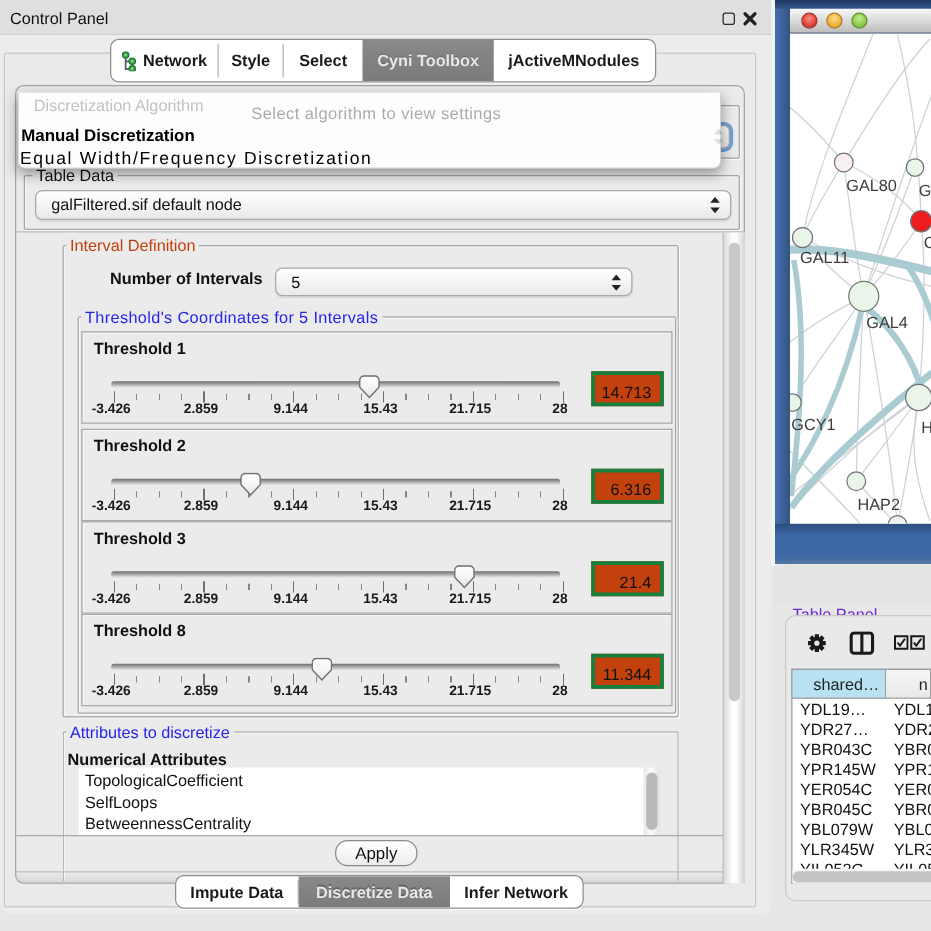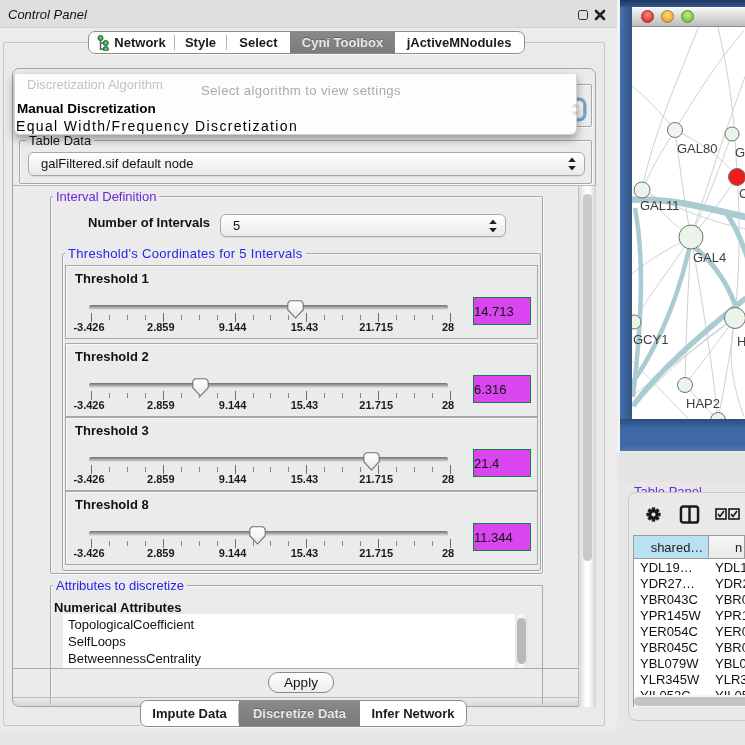--- a/index.html
+++ b/index.html
@@ -3,21 +3,21 @@
 <style>
 *{margin:0;padding:0;box-sizing:border-box;}
 html,body{width:745px;height:745px;overflow:hidden;background:#e7e7e7;
   font-family:"Liberation Sans",sans-serif;-webkit-font-smoothing:antialiased;}
 #page{position:relative;width:745px;height:745px;overflow:hidden;}
 .abs{position:absolute;}
 
 #cp{position:absolute;left:0;top:0;width:617px;height:731px;background:#ececec;
   border-radius:0 0 8px 8px;}
 #cp-title{position:absolute;left:0;top:0;width:617px;height:28px;
-  background:#dfdfdf;border-bottom:1px solid #d2d2d2;font-style:italic;}
+  background:#dfdfdf;border-bottom:1px solid #d2d2d2;}
 #cp-title .t{position:absolute;left:8px;top:7px;font-size:13px;color:#111;}
 #float-ic{position:absolute;left:578px;top:10px;width:10px;height:10px;border:1.8px solid #2b2b2b;border-radius:2.5px;}
 
 #outer{position:absolute;left:3px;top:42px;width:602px;height:684px;border:1px solid #c6c6c6;background:#eaeaea;border-radius:2px;}
 
 #inner{position:absolute;left:12px;top:68px;width:584px;height:639px;border:1px solid #a5a5a5;border-radius:7px;
   background:#ebebeb;box-shadow:inset 0 -9px 7px -6px rgba(0,0,0,0.10);}
 
 .tabbar{position:absolute;background:#fff;border:1px solid #8d8d8d;border-radius:7px;display:flex;overflow:hidden;
   box-shadow:0 1px 0 rgba(255,255,255,.6);}
@@ -37,22 +37,22 @@
   box-shadow:inset 1px 1px 0 rgba(255,255,255,.55);}
 .ttitle{position:absolute;left:9px;top:5px;font-size:13px;font-weight:bold;color:#111;}
 .track{position:absolute;left:23px;top:39px;width:359px;height:5.5px;border-radius:2px;
   background:linear-gradient(#6e6e6e,#9f9f9f 35%,#dcdcdc 75%,#f1f1f1);}
 .ticksmin{position:absolute;left:25px;top:49px;width:360px;height:5px;
   background:repeating-linear-gradient(90deg,#868686 0 1px,transparent 1px 17.95px);}
 .ticksmaj{position:absolute;left:25px;top:47px;width:361px;height:9px;
   background:repeating-linear-gradient(90deg,#6f6f6f 0 1px,transparent 1px 71.8px);}
 .tick-lab{position:absolute;top:55px;transform:translateX(-50%);font-size:11px;font-weight:bold;color:#1a1a1a;white-space:nowrap;}
 .thumb{position:absolute;top:34px;width:17px;height:19px;}
-.vfield{position:absolute;left:407px;top:31px;width:58px;height:28px;background:#d946ef;border:1px solid #15803d;
-  font-size:13px;color:#111;padding:6px 7px 0 0;}
+.vfield{position:absolute;left:407px;top:31px;width:58px;height:28px;background:#c2410c;border:3px solid #15803d;
+  font-size:13px;color:#111;text-align:right;padding:6px 7px 0 0;}
 
 #numlist{position:absolute;left:63px;top:614px;width:452px;height:54px;background:#fff;overflow:hidden;padding-top:2px;
   font-size:13px;color:#111;}
 #numlist div{padding:0 0 0 5px;line-height:17.2px;}
 
 #popup{position:absolute;left:14px;top:74px;width:563px;height:61px;background:#fdfdfd;
   border:1px solid #d2d2d2;border-top:none;border-radius:0 0 6px 6px;
   box-shadow:0 4px 10px rgba(0,0,0,.38);}
 
 .vscroll-track{position:absolute;background:linear-gradient(90deg,#d9d9d9,#fdfdfd 40%,#fdfdfd 60%,#d2d2d2);}
@@ -86,21 +86,21 @@
 <div id="cp">
 <div id="cp-title">
         <span class="t">Control Panel</span>
       </div>
 <div id="float-ic"></div>
 <svg class="abs" style="left:594px;top:9px;" width="12" height="12">
         <path d="M2,2 L10,10 M10,2 L2,10" stroke="#222" stroke-width="2.6" stroke-linecap="round"></path>
       </svg>
 <div id="outer"></div>
 <div id="inner"></div>
-<div class="tabbar" style="left:88px;top:31px;width:437px;height:23px;">
+<div class="tabbar" style="left:88px;top:31px;width:437px;height:35px;">
 <div class="tab" style="width:85px;"><svg width="13" height="16" viewBox="0 0 13 16" style="margin-right:4px;">
             <path d="M3.5,3 V15 M3.5,8 H8.5 M3.5,14 H8.5" stroke="#5a5a6e" stroke-width="1.4" fill="none"></path>
             <circle cx="3.5" cy="3" r="2.6" fill="#3ca14b" stroke="#1f7031" stroke-width="0.9"></circle>
             <circle cx="8.8" cy="8" r="2.6" fill="#3ca14b" stroke="#1f7031" stroke-width="0.9"></circle>
             <circle cx="8.8" cy="14" r="2.6" fill="#3ca14b" stroke="#1f7031" stroke-width="0.9"></circle>
             <circle cx="3.5" cy="3" r="1" fill="#8fd18f"></circle>
             <circle cx="8.8" cy="8" r="1" fill="#8fd18f"></circle>
             <circle cx="8.8" cy="14" r="1" fill="#8fd18f"></circle>
           </svg>Network</div>
 <div class="tabdiv"></div>
@@ -117,21 +117,21 @@
 <div class="abs" style="left:26px;top:133px;background:#ececec;padding:0 3px;font-size:13px;color:#111;">Table Data</div>
 <div class="combo" style="left:28px;top:152px;width:557px;height:24px;">
         <span class="ctext">galFiltered.sif default node</span>
         <svg class="stepper" width="8" height="13">
           <path d="M4,0 L7.8,4.6 L0.2,4.6 Z" fill="#222"></path>
           <path d="M4,13 L7.8,8.4 L0.2,8.4 Z" fill="#222"></path>
         </svg>
       </div>
 <div class="abs" style="left:13px;top:185px;width:583px;height:1px;background:#b9b9b9;"></div>
 <div class="group" style="left:50px;top:196px;width:493px;height:378px;">
-        <span class="glab" style="color:#6d28d9;">Interval Definition</span>
+        <span class="glab" style="color:#c2410c;">Interval Definition</span>
       </div>
 <div class="abs" style="left:88px;top:215px;font-size:13px;font-weight:bold;color:#111;">Number of Intervals</div>
 <div class="combo" style="left:220px;top:214px;width:286px;height:23px;">
         <span class="ctext">5</span>
         <svg class="stepper" width="8" height="13">
           <path d="M4,0 L7.8,4.6 L0.2,4.6 Z" fill="#222"></path>
           <path d="M4,13 L7.8,8.4 L0.2,8.4 Z" fill="#222"></path>
         </svg>
       </div>
 <div class="group" style="left:62px;top:253px;width:479px;height:318px;">

